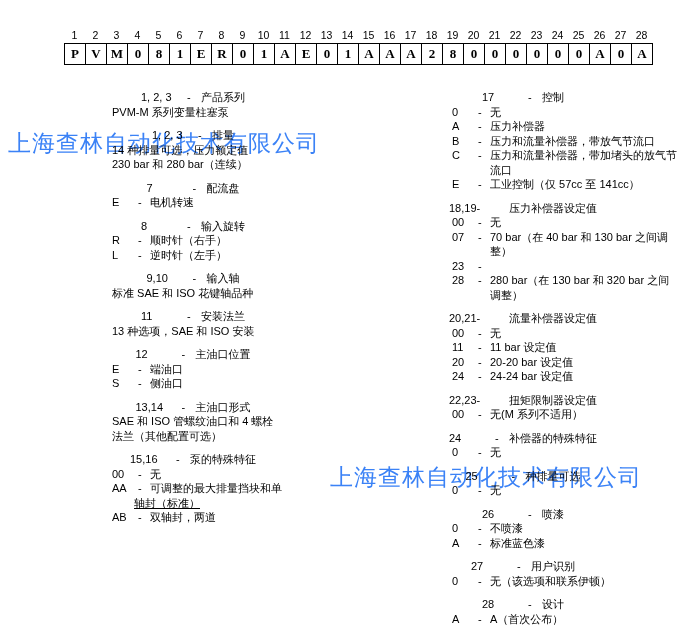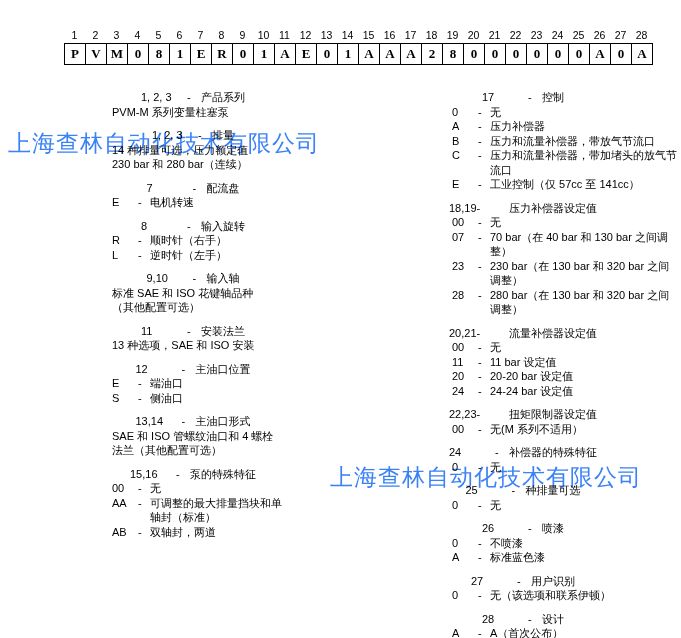--- a/index.html
+++ b/index.html
@@ -239,21 +239,20 @@
         </div>
       </div>
       <div class="entry">
         <div class="entry-head">
           <div class="entry-key">9,10</div>
           <div class="entry-dash">-</div>
           <div class="entry-title">输入轴</div>
         </div>
         <div class="entry-body">
           <div class="plain">标准 SAE 和 ISO 花键轴品种</div>
-          <div class="plain">（其他配置可选）</div>
         </div>
       </div>
       <div class="entry">
         <div class="entry-head">
           <div class="entry-key">11</div>
           <div class="entry-dash">-</div>
           <div class="entry-title">安装法兰</div>
         </div>
         <div class="entry-body">
           <div class="plain">13 种选项，SAE 和 ISO 安装</div>
@@ -299,21 +298,21 @@
           <div class="line">
             <div class="lk">00</div>
             <div class="ld">-</div>
             <div class="lt">无</div>
           </div>
           <div class="line">
             <div class="lk">AA</div>
             <div class="ld">-</div>
             <div class="lt">可调整的最大排量挡块和单</div>
           </div>
-          <div class="plain" style="margin-left: 38px;">轴封（标准）</div>
+          <div class="plain" style="margin-left: 22px; text-decoration: underline;">轴封（标准）</div>
           <div class="line">
             <div class="lk">AB</div>
             <div class="ld">-</div>
             <div class="lt">双轴封，两道</div>
           </div>
         </div>
       </div>
     </div>
   <div class="col right-col" id="right-col">
       <div class="entry">
@@ -363,21 +362,20 @@
             <div class="lt">无</div>
           </div>
           <div class="line">
             <div class="lk">07</div>
             <div class="ld">-</div>
             <div class="lt">70 bar（在 40 bar 和 130 bar 之间调整）</div>
           </div>
           <div class="line">
             <div class="lk">23</div>
             <div class="ld">-</div>
-            <div class="lt">230 bar（在 130 bar 和 320 bar 之间调整）</div>
           </div>
           <div class="line">
             <div class="lk">28</div>
             <div class="ld">-</div>
             <div class="lt">280 bar（在 130 bar 和 320 bar 之间调整）</div>
           </div>
         </div>
       </div>
       <div class="entry">
         <div class="entry-head">

